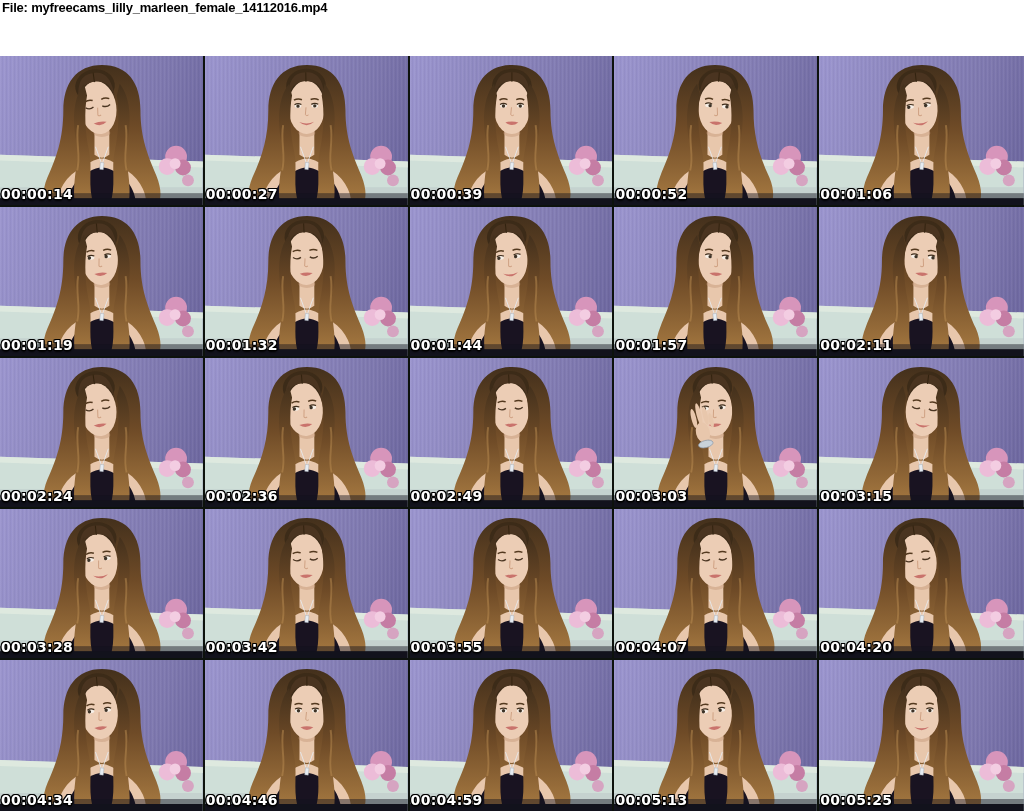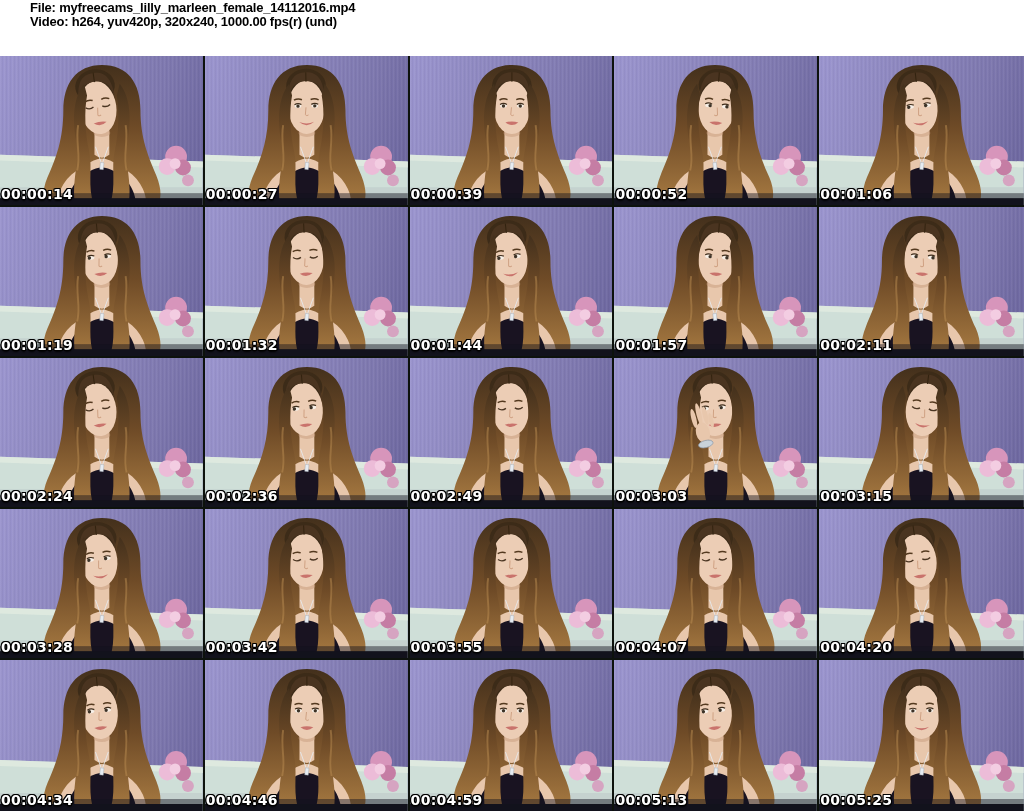--- a/index.html
+++ b/index.html
@@ -8,21 +8,21 @@
     font-family:"Liberation Sans",sans-serif;
     overflow:hidden;
   }
   .sheet{width:1024px;height:811px;position:relative;}
   .header{
     height:56px;box-sizing:border-box;padding:1px 0 0 2px;
     background:#ffffff;
   }
   .hline{
     font-size:13px;font-weight:bold;line-height:13.5px;
-    color:#000;letter-spacing:-0.2px;white-space:pre;margin-left:28px;
+    color:#000;letter-spacing:-0.2px;white-space:pre;
   }
   .grid{
     display:flex;flex-wrap:wrap;
     width:1024px;height:701px;background:#0d120d;
   }
   .cell{
     position:relative;box-sizing:border-box;
     width:204.8px;height:151px;overflow:hidden;
     background:
       repeating-linear-gradient(90deg, rgba(255,255,255,0.05) 0 1px, rgba(0,0,0,0.03) 2px 3px, rgba(0,0,0,0) 3px 4px),
@@ -44,21 +44,20 @@
       -1px 1px 0 #000, 0 1px 0 #000, 1px 1px 0 #000,
       0 2px 2px #000;
   }
 </style>
 </head>
 <body>
 
 <div class="sheet">
   <div class="header">
     <div class="hline">File: myfreecams_lilly_marleen_female_14112016.mp4</div>
-    <div class="hline">Video: h264, yuv420p, 320x240, 1000.00 fps(r) (und)</div>
   </div>
   <div class="grid">
       <div class="cell">
         <svg viewBox="0 0 205 151" preserveAspectRatio="none" xmlns="http://www.w3.org/2000/svg" aria-hidden="true">
           <defs>
             <linearGradient id="hg0" x1="0" y1="0" x2="0" y2="1">
               <stop offset="0" stop-color="#43301c"></stop>
               <stop offset="0.45" stop-color="#6f4b27"></stop>
               <stop offset="1" stop-color="#a87b42"></stop>
             </linearGradient>

